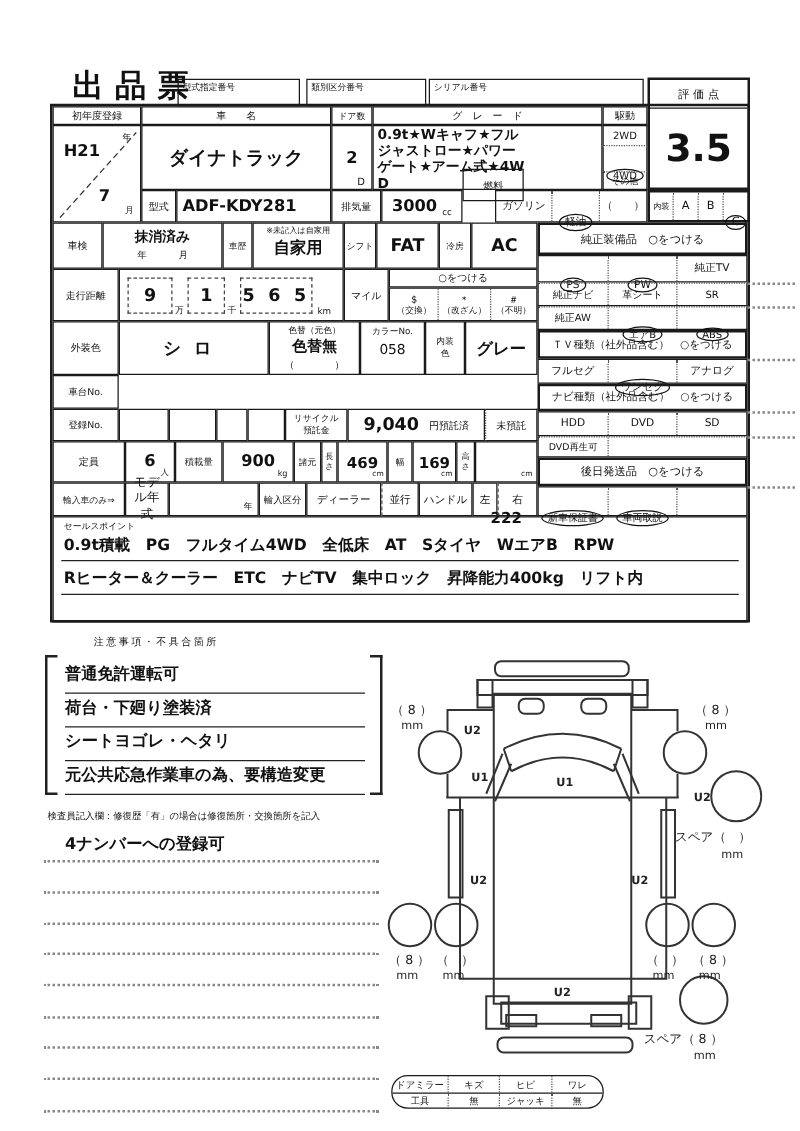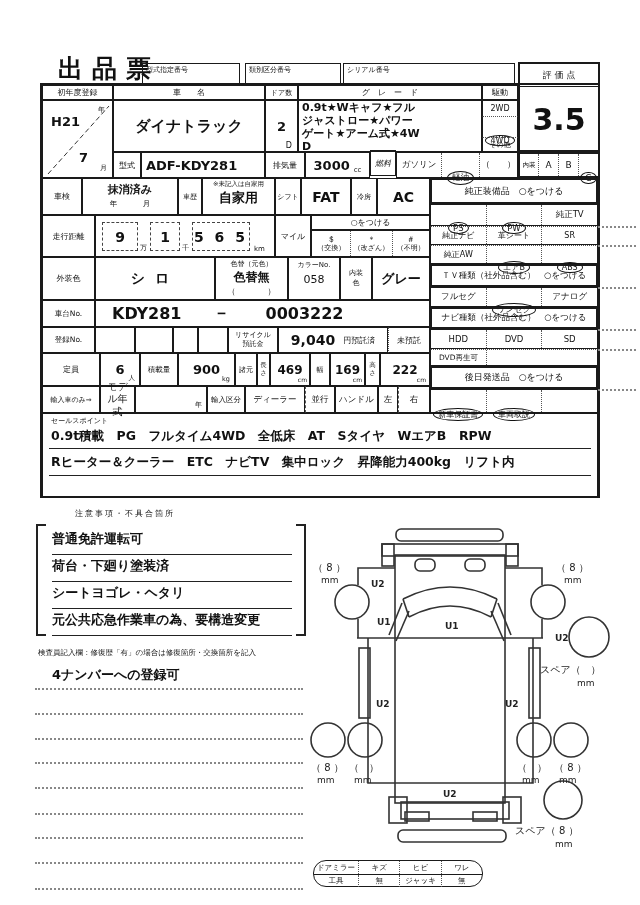--- a/index.html
+++ b/index.html
@@ -83,21 +83,21 @@
       <span>その他</span>
     </div>
 
   <div class="c bd fx" style="left:113px;top:152px;width:28px;height:26px;font-size:8px;">型式</div>
   <div class="c bd fx tl b7" style="left:141px;top:152px;width:124px;height:26px;font-size:13px;padding-left:4px;">ADF-KDY281</div>
   <div class="c bd fx" style="left:265px;top:152px;width:40px;height:26px;font-size:8px;">排気量</div>
   <div class="c bd fx" style="left:305px;top:152px;width:65px;height:26px;">
     <span class="b7" style="font-size:13px;">3000</span>
     <span style="font-size:7px;margin:10px 0 0 4px;">cc</span>
   </div>
-  <div class="c bd fx" style="left:370px;top:150px;width:26px;height:26px;font-size:8px;font-style:italic;">燃料</div>
+  <div class="c bd fx" style="left:370px;top:135px;width:49px;height:26px;font-size:8px;">燃料</div>
   <div class="c bd" style="left:396px;top:152px;width:122px;height:26px;display:flex;">
     <div class="fx" style="flex:1.2;font-size:8.5px;">
         <span>ガソリン</span>
       </div>
     <div class="fx dotl" style="flex:1;font-size:8.5px;">
         <span class="circ">軽油</span>
       </div>
     <div class="fx dotl" style="flex:1;font-size:8.5px;">
         <span>（　　）</span>
       </div>
@@ -155,25 +155,20 @@
     <div style="font-size:8px;">（　　　　）</div>
   </div>
   <div class="c bd" style="left:288px;top:257px;width:52px;height:43px;text-align:center;">
     <div style="font-size:7px;padding-top:2px;">カラーNo.</div>
     <div style="font-size:11px;padding-top:3px;">058</div>
   </div>
   <div class="c bd fx" style="left:340px;top:257px;width:32px;height:43px;font-size:7px;line-height:1.3;padding:0 8px;text-align:center;">内装色</div>
   <div class="c bd fx b7" style="left:372px;top:257px;width:58px;height:43px;font-size:13px;">グレー</div>
 
   <div class="c bd fx" style="left:42px;top:300px;width:53px;height:27px;font-size:7.5px;">車台No.</div>
-  <div class="c bd fx tl b7" style="left:95px;top:300px;width:335px;height:27px;font-size:16px;">
-    <span style="margin-left:16px;">KDY281</span>
-    <span style="margin-left:32px;">－</span>
-    <span style="margin-left:36px;">0003222</span>
-  </div>
 
   <div class="c bd fx" style="left:42px;top:327px;width:53px;height:26px;font-size:7.5px;">登録No.</div>
   <div class="c bd" style="left:95px;top:327px;width:40px;height:26px;"></div>
   <div class="c bd" style="left:135px;top:327px;width:38px;height:26px;"></div>
   <div class="c bd" style="left:173px;top:327px;width:25px;height:26px;"></div>
   <div class="c bd" style="left:198px;top:327px;width:30px;height:26px;"></div>
   <div class="c bd fx" style="left:228px;top:327px;width:50px;height:26px;font-size:7px;line-height:1.25;text-align:center;padding:0 4px;">リサイクル預託金</div>
   <div class="c bd fx" style="left:278px;top:327px;width:110px;height:26px;">
     <span class="b7" style="font-size:14px;">9,040</span>
     <span style="font-size:8px;margin-left:8px;">円預託済</span>
@@ -196,21 +191,21 @@
     <div class="fx b7" style="height:100%;font-size:12px;">469</div>
     <span class="c" style="right:2px;bottom:2px;font-size:6px;">cm</span>
   </div>
   <div class="c bd fx" style="left:310px;top:353px;width:20px;height:33px;font-size:7px;">幅</div>
   <div class="c bd" style="left:330px;top:353px;width:35px;height:33px;">
     <div class="fx b7" style="height:100%;font-size:12px;">169</div>
     <span class="c" style="right:2px;bottom:2px;font-size:6px;">cm</span>
   </div>
   <div class="c bd fx" style="left:365px;top:353px;width:15px;height:33px;font-size:6.5px;line-height:1.2;text-align:center;">高さ</div>
   <div class="c bd" style="left:380px;top:353px;width:50px;height:33px;">
-    <div class="fx b7" style="height:100%;font-size:12px;">222</div>
+    <div class="fx b7" style="height:100%;font-size:12px;margin-top:44px;">222</div>
     <span class="c" style="right:3px;bottom:2px;font-size:6px;">cm</span>
   </div>
 
   <div class="c bd fx" style="left:42px;top:386px;width:58px;height:27px;font-size:7px;">輸入車のみ⇒</div>
   <div class="c bd fx" style="left:100px;top:386px;width:35px;height:27px;font-size:10px;line-height:1.25;text-align:center;padding:0 5px;">モデル年式</div>
   <div class="c bd" style="left:135px;top:386px;width:72px;height:27px;">
     <span class="c" style="right:4px;bottom:2px;font-size:7px;">年</span>
   </div>
   <div class="c bd fx" style="left:207px;top:386px;width:38px;height:27px;font-size:7.5px;">輸入区分</div>
   <div class="c bd fx" style="left:245px;top:386px;width:60px;height:27px;font-size:8.5px;">ディーラー</div>

